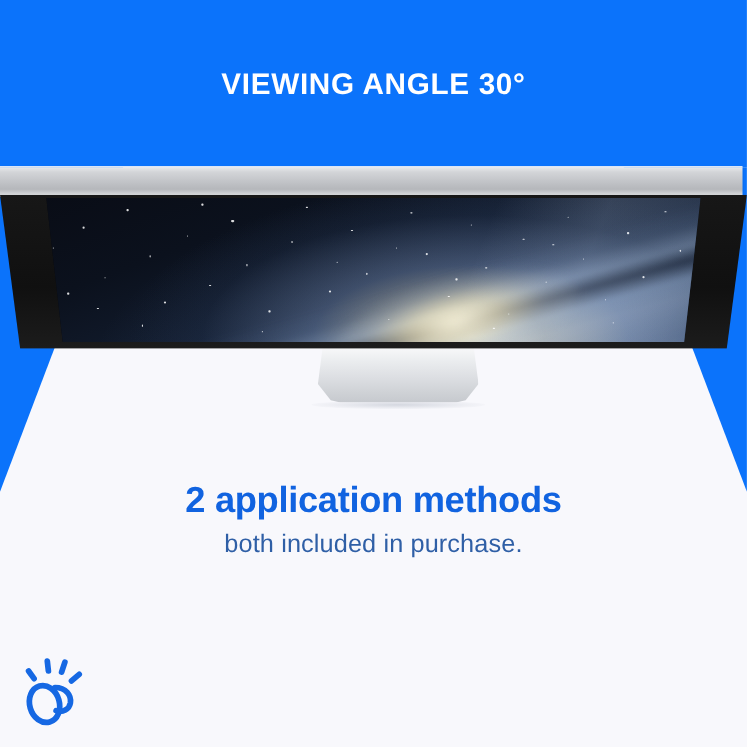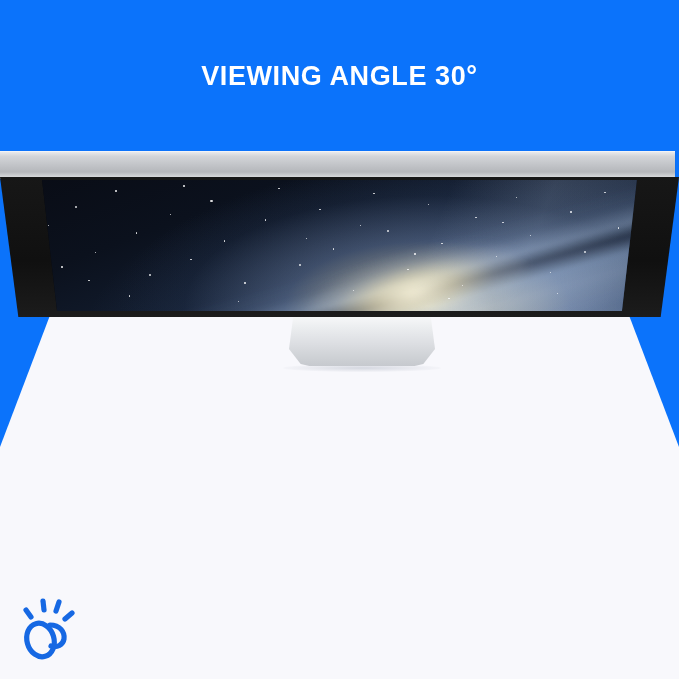--- a/index.html
+++ b/index.html
@@ -297,21 +297,23 @@
     </div>
   </div>
   <div class="chin-logo"></div>
 
   <div class="stand-shadow"></div>
   <div class="stand">
     <div class="stand-neck"></div>
   </div>
 
   <div class="copy-block">
+    <div class="copy-head">2 application methods</div>
     <div class="copy-sub">
+      <div>both included in purchase.</div>
     </div>
   </div>
 
   <svg class="brand-logo" viewBox="0 0 72 72" aria-hidden="true">
     <g fill="none" stroke="#1668e3" stroke-width="5.2" stroke-linecap="round">
       <line x1="12" y1="16" x2="17" y2="23"></line>
       <line x1="29" y1="7" x2="30" y2="16"></line>
       <line x1="45" y1="8" x2="42" y2="17"></line>
       <line x1="58" y1="19" x2="51" y2="25"></line>
       <ellipse cx="26.5" cy="46" rx="13.5" ry="17" transform="rotate(-16 26.5 46)"></ellipse>

